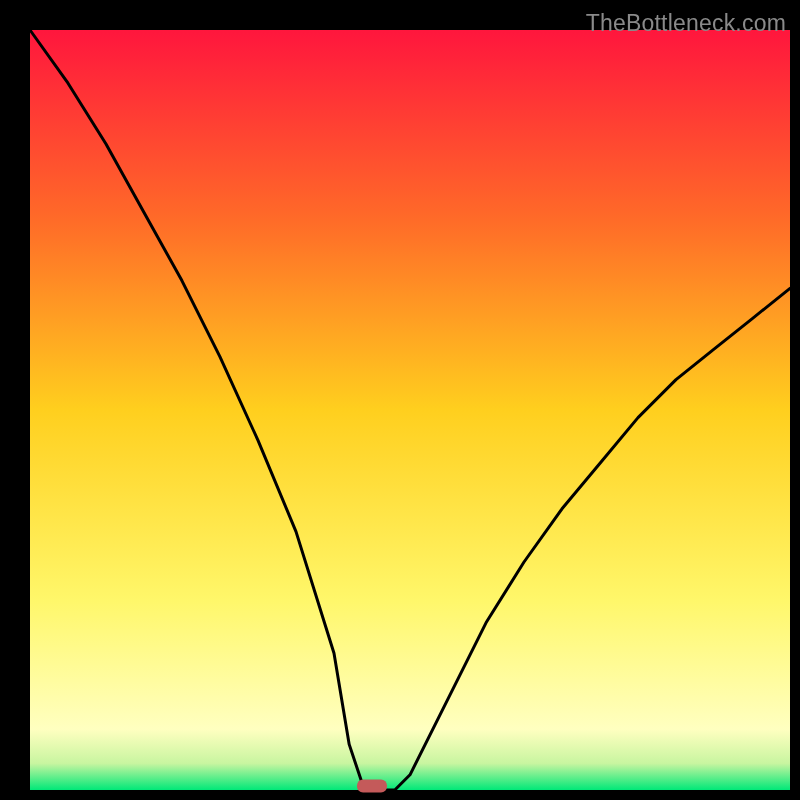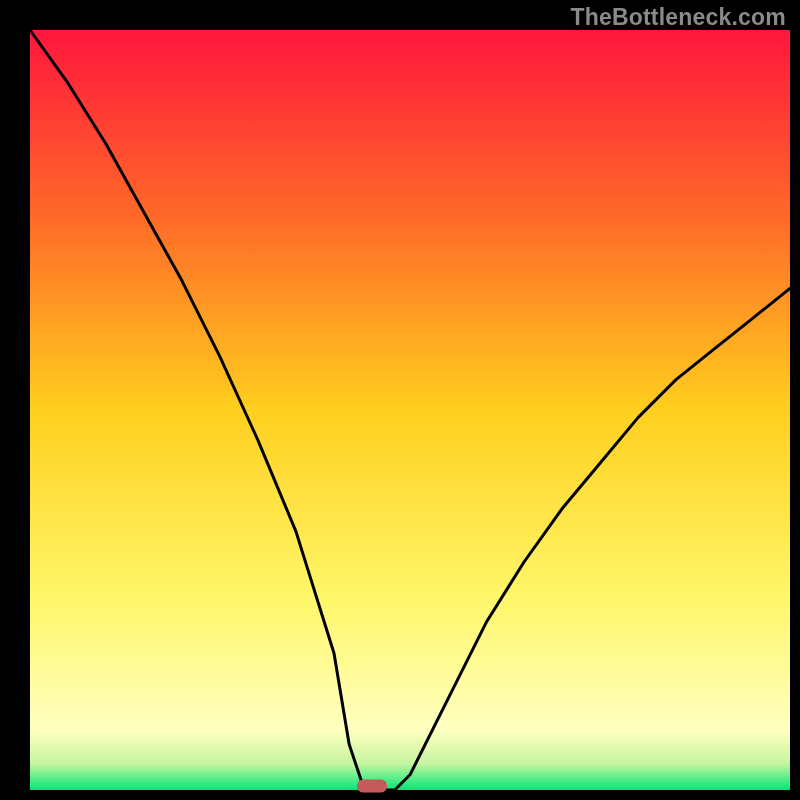--- a/index.html
+++ b/index.html
@@ -13,25 +13,25 @@
   }
   .chart-container {
     position: absolute;
     top: 0;
     left: 0;
     width: 800px;
     height: 800px;
   }
   .watermark {
     position: absolute;
-    top: 4px;
+    top: 10px;
     right: 14px;
     color: #8a8a8a;
     font-size: 23px;
-    font-weight: 700;
+    font-weight: 400;
     letter-spacing: 0.2px;
     z-index: 10;
   }
   svg {
     display: block;
   }
 </style>
 </head>
 <body>
 

